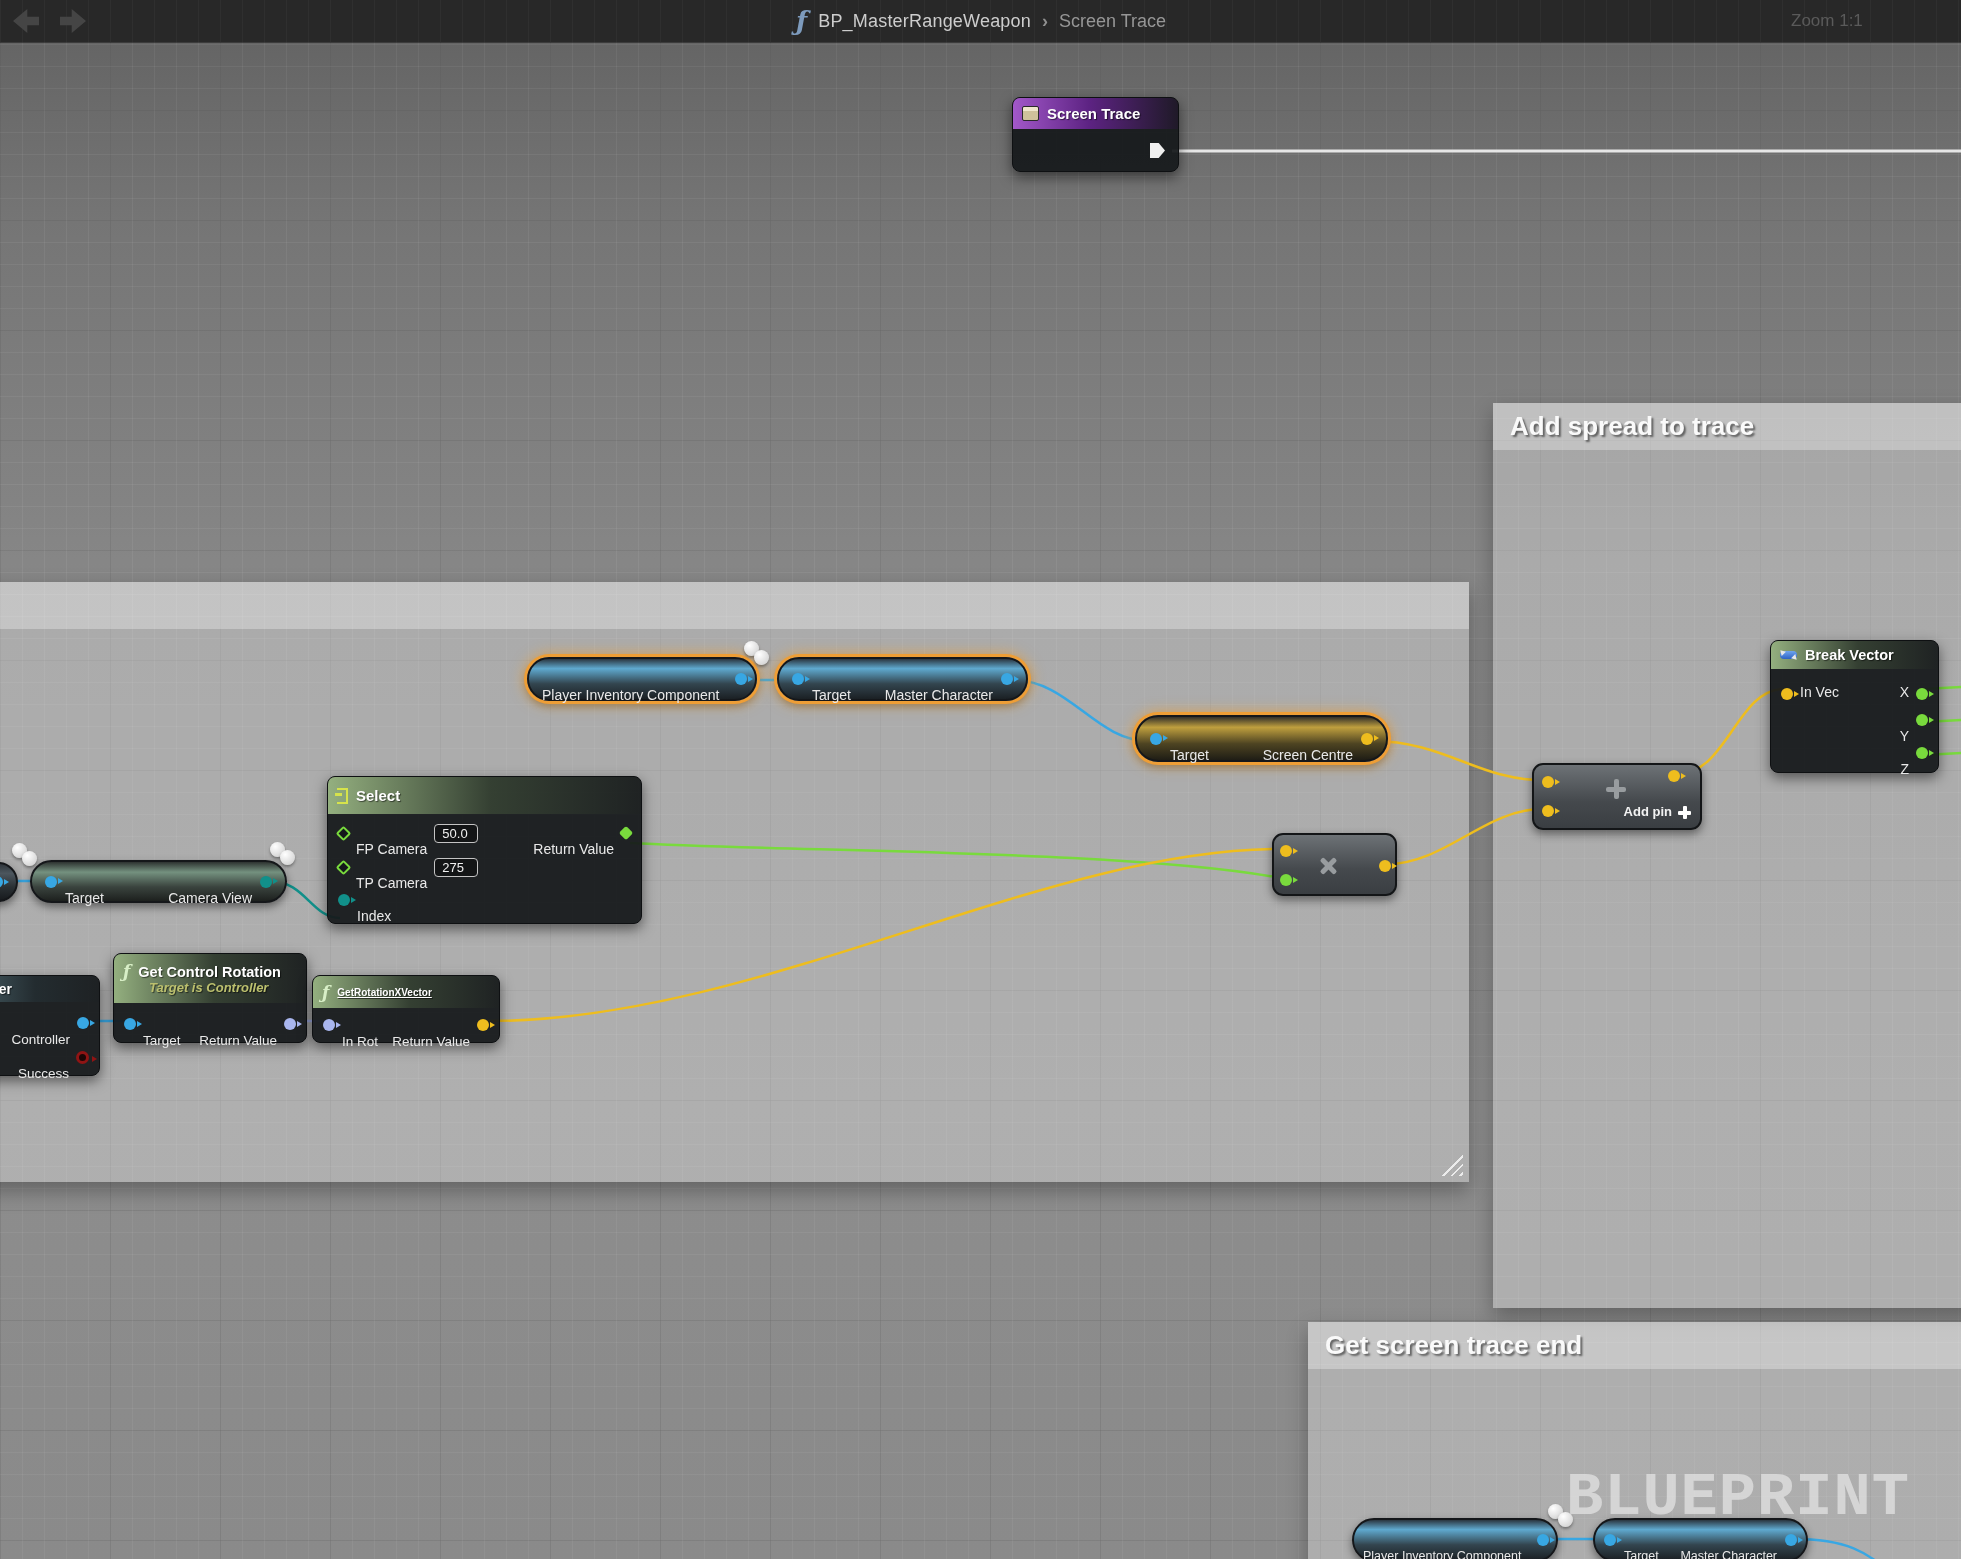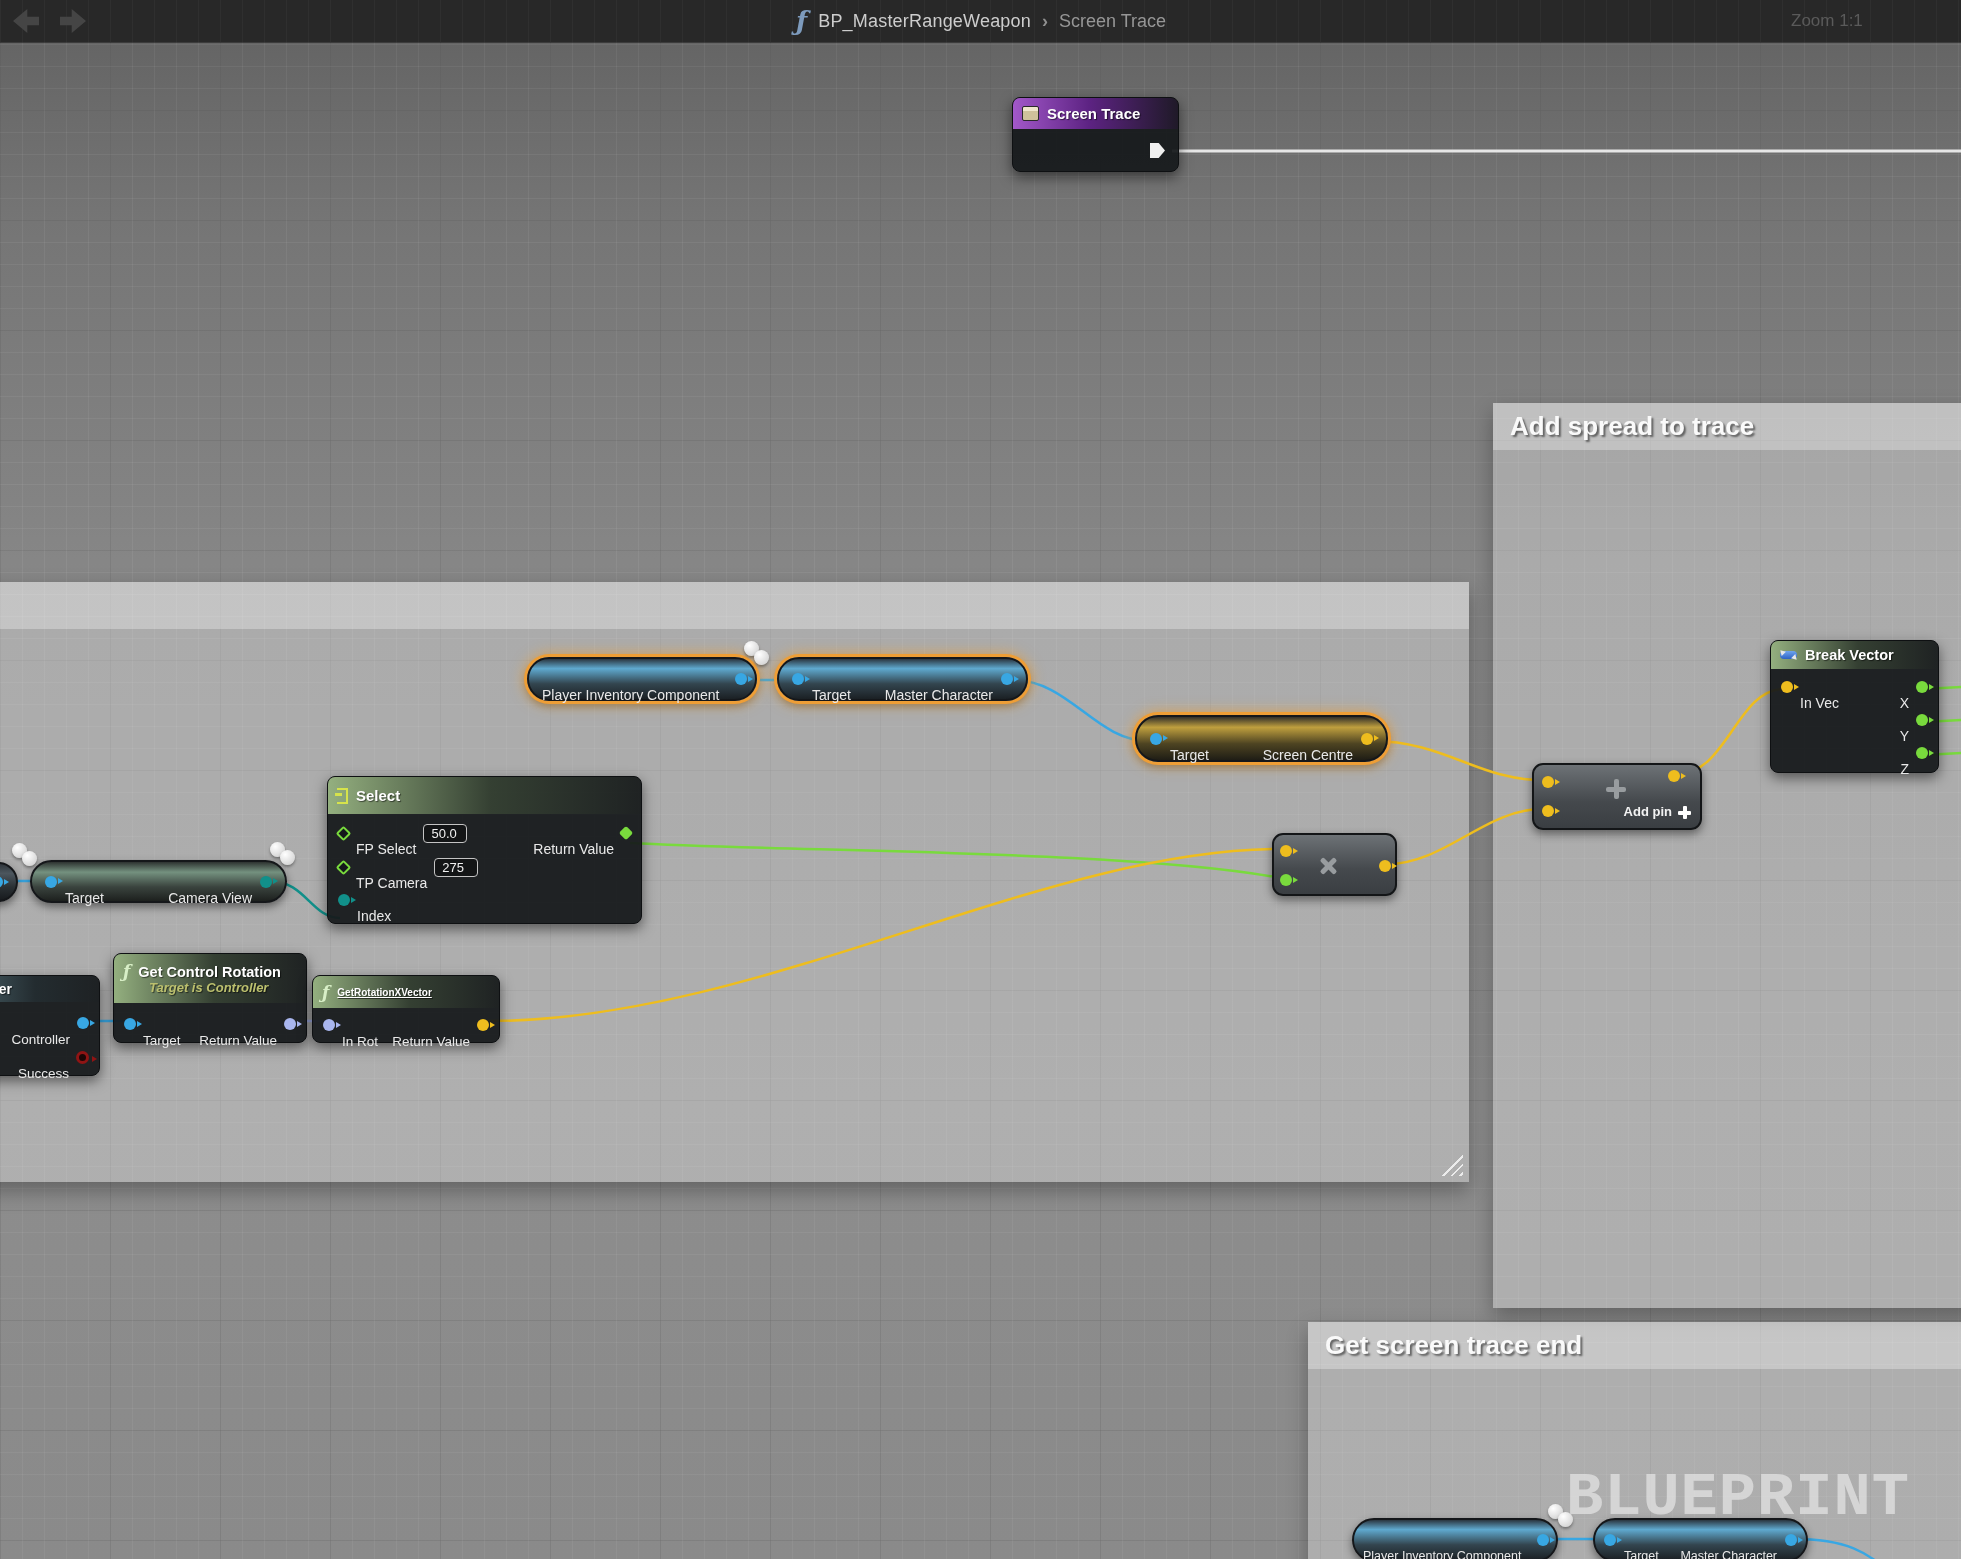--- a/index.html
+++ b/index.html
@@ -203,21 +203,21 @@
     <span class="pin c-teal"></span>
   </div>
 
   <div class="node" style="left:327px;top:776px;width:313px;height:146px;">
     <div class="hdr green" style="height:37px;">
       <span class="select-icon"></span>
       <span>Select</span>
     </div>
     <div class="row" style="margin-top:4px;">
       <span class="pin dm hollow c-green"></span>
-      <span class="lbl">FP Select</span>
+      <span class="lbl">FP Camera</span>
       <span class="vbox">50.0</span>
       <span class="sp"></span>
       <span class="lbl">Return Value</span>
       <span class="pin dm c-green"></span>
     </div>
     <div class="row" style="margin-top:4px;">
       <span class="pin dm hollow c-green"></span>
       <span class="lbl">TP Camera</span>
       <span class="vbox">275</span>
     </div>
@@ -286,21 +286,21 @@
     <span class="pin abs c-gold" style="left:134px;top:5px;"></span>
     <span class="addpin">Add pin</span>
     <span class="plus-sm"></span>
   </div>
 
   <div class="node" style="left:1770px;top:640px;width:167px;height:131px;">
     <div class="hdr green" style="height:28px;font-size:14.5px;">
       <span class="break-icon"></span>
       <span>Break Vector</span>
     </div>
-    <div class="row" style="margin-top:5px;height:26px;">
+    <div class="row" style="margin-top:5px;height:26px;align-items:flex-end;">
       <span class="pin c-gold"></span>
       <span class="lbl">In Vec</span>
       <span class="sp"></span>
       <span class="lbl">X</span>
       <span class="pin c-green"></span>
     </div>
     <div class="row" style="margin-top:7px;height:26px;justify-content:flex-end;">
       <span class="lbl">Y</span>
       <span class="pin c-green"></span>
     </div>

